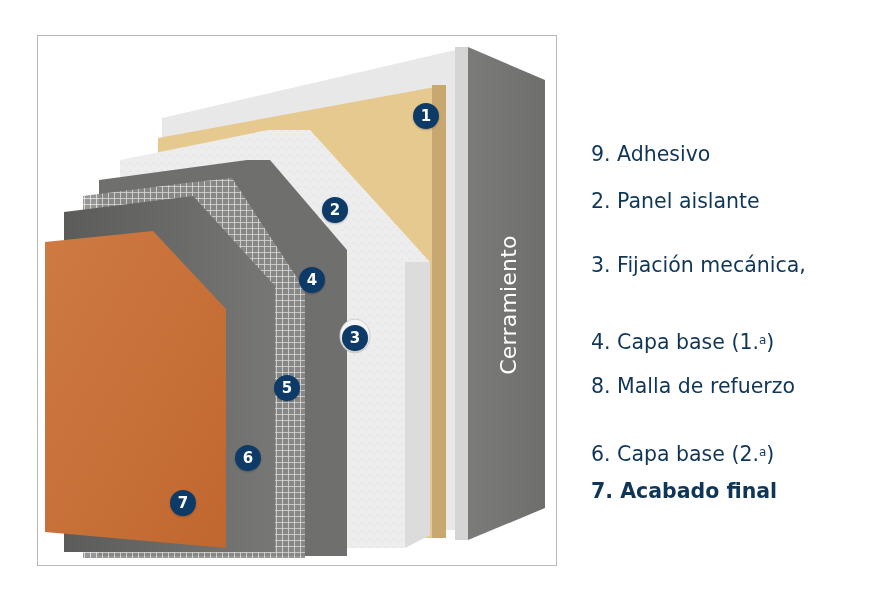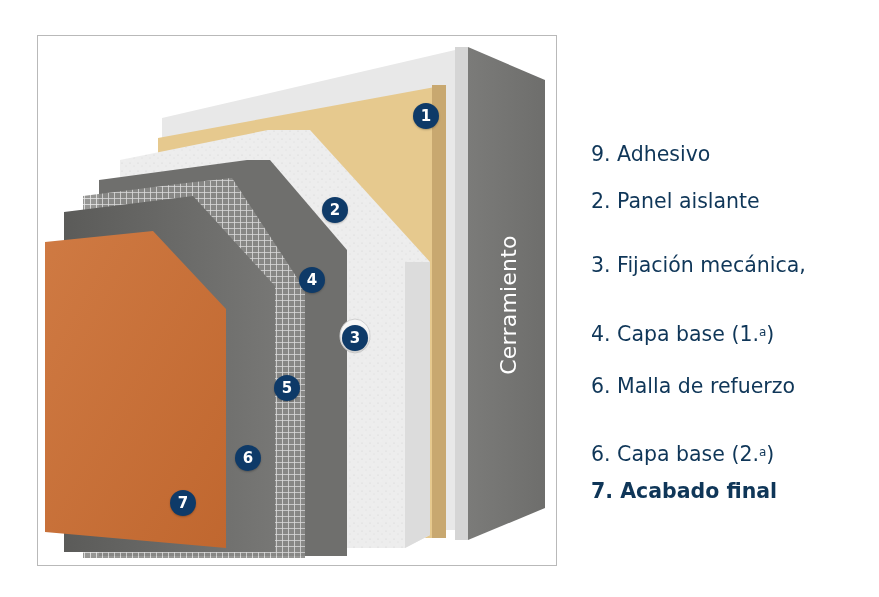--- a/index.html
+++ b/index.html
@@ -151,25 +151,25 @@
 <div class="legend">
   <div class="legend-item" style="top:0px;">
     <span>9. Adhesivo</span>
   </div>
   <div class="legend-item" style="top:47px;">
     <span>2. Panel aislante</span>
   </div>
   <div class="legend-item" style="top:112px; line-height:31px;">
     <span class="line2">3. Fijación mecánica,</span>
   </div>
-  <div class="legend-item" style="top:180px;">
+  <div class="legend-item" style="top:188px;">
     <span>4. Capa base (1.</span><sup>a</sup><span>)</span>
   </div>
   <div class="legend-item" style="top:232px;">
-    <span>6. Malla de refuerzo</span>
+    <span>8. Malla de refuerzo</span>
   </div>
   <div class="legend-item" style="top:300px;">
     <span>6. Capa base (2.</span><sup>a</sup><span>)</span>
   </div>
   <div class="legend-item" style="top:337px;font-weight:bold;">
     <span>7. Acabado final</span>
   </div>
 </div>
 
 </body></html>

